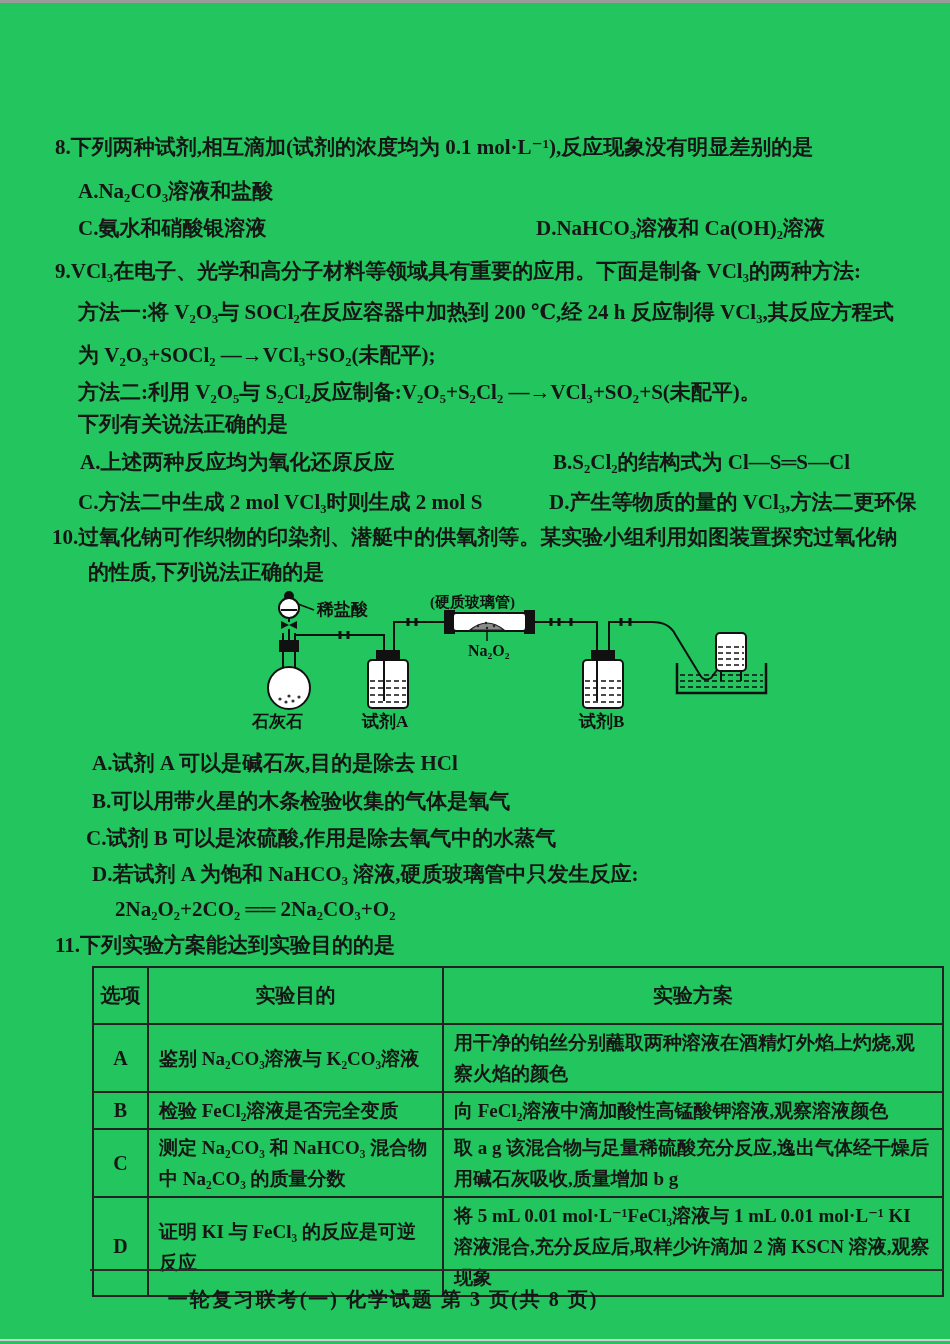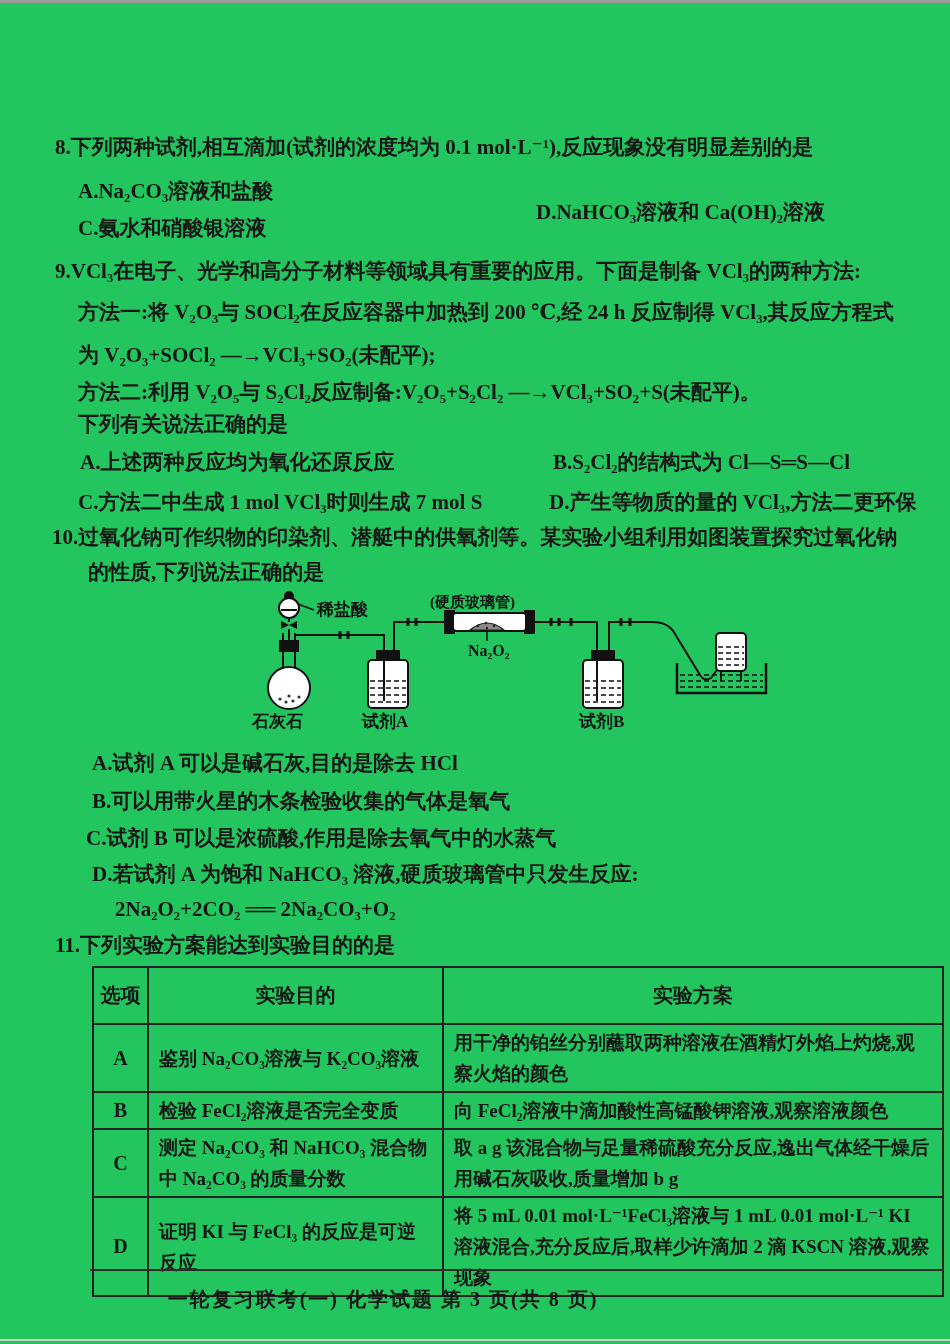--- a/index.html
+++ b/index.html
@@ -30,30 +30,30 @@
   svg text{font-family:"Liberation Serif","DejaVu Serif",serif;font-weight:700;fill:#111;}
 </style>
 </head>
 <body>
 
 <div id="page">
 
   <div class="line" style="left:55px;top:131px;">8.下列两种试剂,相互滴加(试剂的浓度均为 0.1 mol·L⁻¹),反应现象没有明显差别的是</div>
   <div class="line" style="left:78px;top:175px;">A.Na₂CO₃溶液和盐酸</div>
   <div class="line" style="left:78px;top:212px;">C.氨水和硝酸银溶液</div>
-  <div class="line" style="left:536px;top:196px;">D.NaHCO₃溶液和 Ca(OH)₂溶液</div>
+  <div class="line" style="left:536px;top:212px;">D.NaHCO₃溶液和 Ca(OH)₂溶液</div>
 
   <div class="line" style="left:55px;top:255px;">9.VCl₃在电子、光学和高分子材料等领域具有重要的应用。下面是制备 VCl₃的两种方法:</div>
   <div class="line" style="left:78px;top:296px;">方法一:将 V₂O₃与 SOCl₂在反应容器中加热到 200 ℃,经 24 h 反应制得 VCl₃,其反应方程式</div>
   <div class="line" style="left:78px;top:339px;text-align:center;">为 V₂O₃+SOCl₂ —→VCl₃+SO₂(未配平);</div>
   <div class="line" style="left:78px;top:376px;">方法二:利用 V₂O₅与 S₂Cl₂反应制备:V₂O₅+S₂Cl₂ —→VCl₃+SO₂+S(未配平)。</div>
   <div class="line" style="left:78px;top:408px;">下列有关说法正确的是</div>
   <div class="line" style="left:80px;top:446px;">A.上述两种反应均为氧化还原反应</div>
   <div class="line" style="left:553px;top:446px;">B.S₂Cl₂的结构式为 Cl—S═S—Cl</div>
-  <div class="line" style="left:78px;top:486px;">C.方法二中生成 1 mol VCl₃时则生成 7 mol S</div>
+  <div class="line" style="left:78px;top:486px;">C.方法二中生成 2 mol VCl₃时则生成 2 mol S</div>
   <div class="line" style="left:549px;top:486px;">D.产生等物质的量的 VCl₃,方法二更环保</div>
 
   <div class="line" style="left:52px;top:521px;">10.过氧化钠可作织物的印染剂、潜艇中的供氧剂等。某实验小组利用如图装置探究过氧化钠</div>
   <div class="line" style="left:88px;top:556px;">的性质,下列说法正确的是</div>
 
   <svg style="position:absolute;left:240px;top:580px;" width="560" height="160" viewBox="0 0 560 160">
     <g stroke="#111" stroke-width="2" fill="none">
 
       <circle cx="49" cy="13" r="4" fill="#111"></circle>
       <circle cx="49" cy="25" r="10" fill="#fff"></circle>

